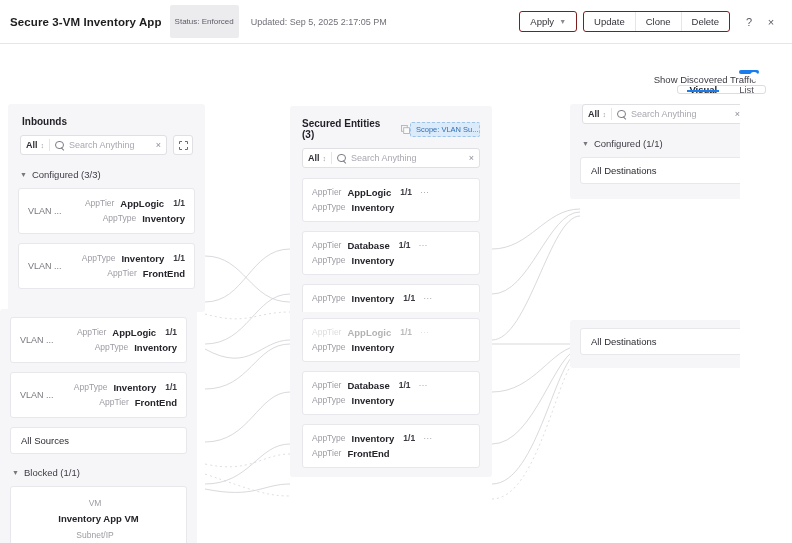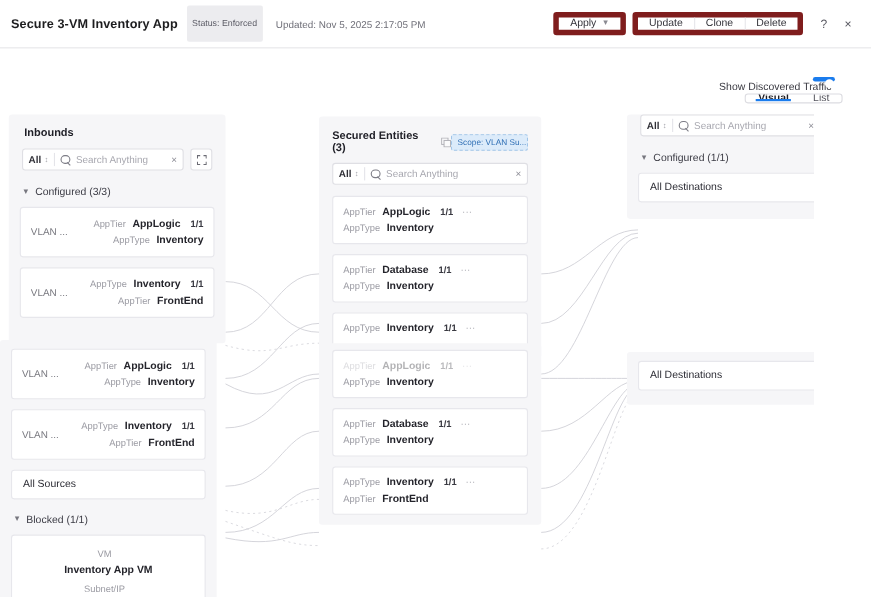--- a/index.html
+++ b/index.html
@@ -19,21 +19,21 @@
     background: #fff;
   }
   .app-title { font-size: 11.5px; font-weight: bold; color: #1d1d1f; letter-spacing: .1px; }
   .status-badge {
     margin-left: 8px; font-size: 8px; color: #5c5c66;
     background: #ececef; border-radius: 2px; padding: 12px 5px; white-space: nowrap;
   }
   .updated { margin-left: 12px; font-size: 9px; color: #6f6f78; white-space: nowrap; }
 
   .tb-right { margin-left: auto; display: flex; align-items: center; }
-  .btn-group { display: flex; align-items: center; border: 5px solid #7f1d1d; border-radius: 3px; background: #fff; height: 21px; }
+  .btn-group { display: flex; align-items: center; border: 1px solid #7f1d1d; border-radius: 3px; background: #fff; height: 21px; }
   .btn {
     font-size: 9.5px; color: #33333a; padding: 0 10px; height: 100%;
     display: flex; align-items: center; background: transparent; border: none;
     font-family: "Liberation Sans", sans-serif; cursor: pointer; white-space: nowrap;
   }
   .btn + .btn { border-left: 1px solid #e6e6ea; }
   .btn-group.apply { margin-right: 6px; }
   .chev { margin-left: 5px; font-size: 7px; color: #8a8a92; }
   .icon-btn {
     width: 22px; height: 21px; display: flex; align-items: center; justify-content: center;
@@ -139,21 +139,21 @@
   .vm-line { display: flex; align-items: center; line-height: 16px; flex-direction: column; }
   .vm-k { font-size: 8.5px; color: #9b9ba3; margin-right: 7px; }
   .vm-v { font-size: 9.5px; font-weight: bold; color: #24242b; }
 </style>
 </head>
 <body>
 
 <div class="titlebar">
   <span class="app-title">Secure 3-VM Inventory App</span>
   <span class="status-badge">Status: Enforced</span>
-  <span class="updated">Updated: Nov 5, 2025 2:17:05 PM</span>
+  <span class="updated">Updated: Sep 5, 2025 2:17:05 PM</span>
 
   <div class="tb-right">
     <div class="btn-group apply">
       <button class="btn">
         <span>Apply</span>
         <span class="chev">▼</span>
       </button>
     </div>
     <div class="btn-group">
       <button class="btn">Update</button>

